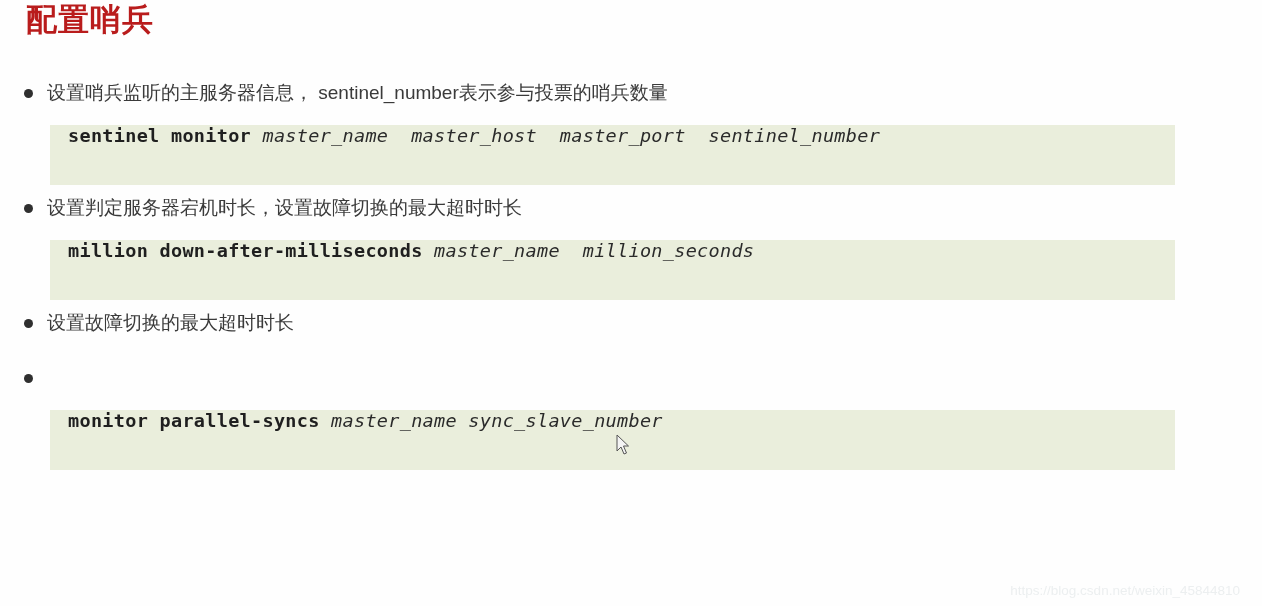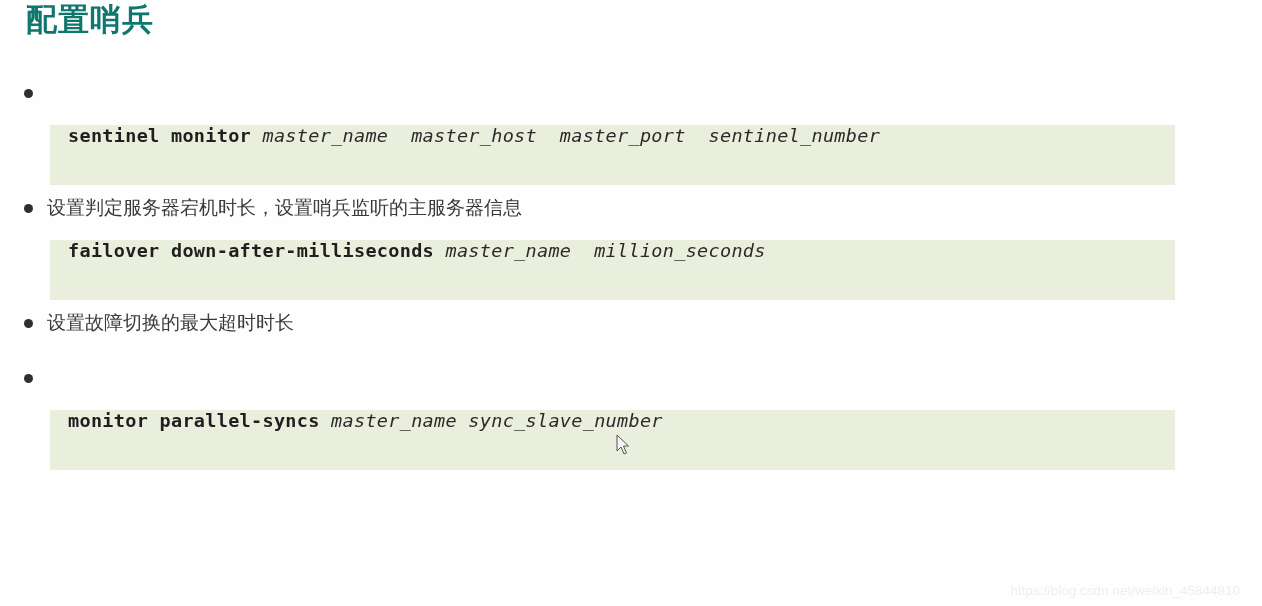--- a/index.html
+++ b/index.html
@@ -19,21 +19,21 @@
     width: 1262px;
     height: 606px;
     background: #fefefe;
   }
   .page-title {
     position: absolute;
     left: 26px;
     top: 0px;
     font-size: 31px;
     font-weight: bold;
-    color: #0f766e;
+    color: #b91c1c;
     letter-spacing: 1px;
     line-height: 40px;
     white-space: nowrap;
   }
   .content {
     position: absolute;
     left: 0;
     top: 78px;
     width: 1262px;
   }
@@ -110,37 +110,38 @@
 
 <div class="page">
 
   <div class="page-title">配置哨兵</div>
 
   <div class="content">
 
     <div class="item">
       <div class="bullet-row">
         <div class="bullet-dot"></div>
+        <div class="bullet-text">设置哨兵监听的主服务器信息，  sentinel_number表示参与投票的哨兵数量</div>
       </div>
       <div class="gap-a"></div>
       <div class="code-block">
         <div class="code-line"><span class="cmd">sentinel monitor</span><span class="arg"> master_name  master_host  master_port  sentinel_number</span></div>
       </div>
     </div>
 
     <div class="gap-b"></div>
 
     <div class="item">
       <div class="bullet-row">
         <div class="bullet-dot"></div>
-        <div class="bullet-text">设置判定服务器宕机时长，设置哨兵监听的主服务器信息</div>
+        <div class="bullet-text">设置判定服务器宕机时长，设置故障切换的最大超时时长</div>
       </div>
       <div class="gap-a"></div>
       <div class="code-block">
-        <div class="code-line"><span class="cmd">failover down-after-milliseconds</span><span class="arg"> master_name  million_seconds</span></div>
+        <div class="code-line"><span class="cmd">million down-after-milliseconds</span><span class="arg"> master_name  million_seconds</span></div>
       </div>
     </div>
 
     <div class="gap-b"></div>
 
     <div class="item">
       <div class="bullet-row">
         <div class="bullet-dot"></div>
         <div class="bullet-text">设置故障切换的最大超时时长</div>
       </div>

